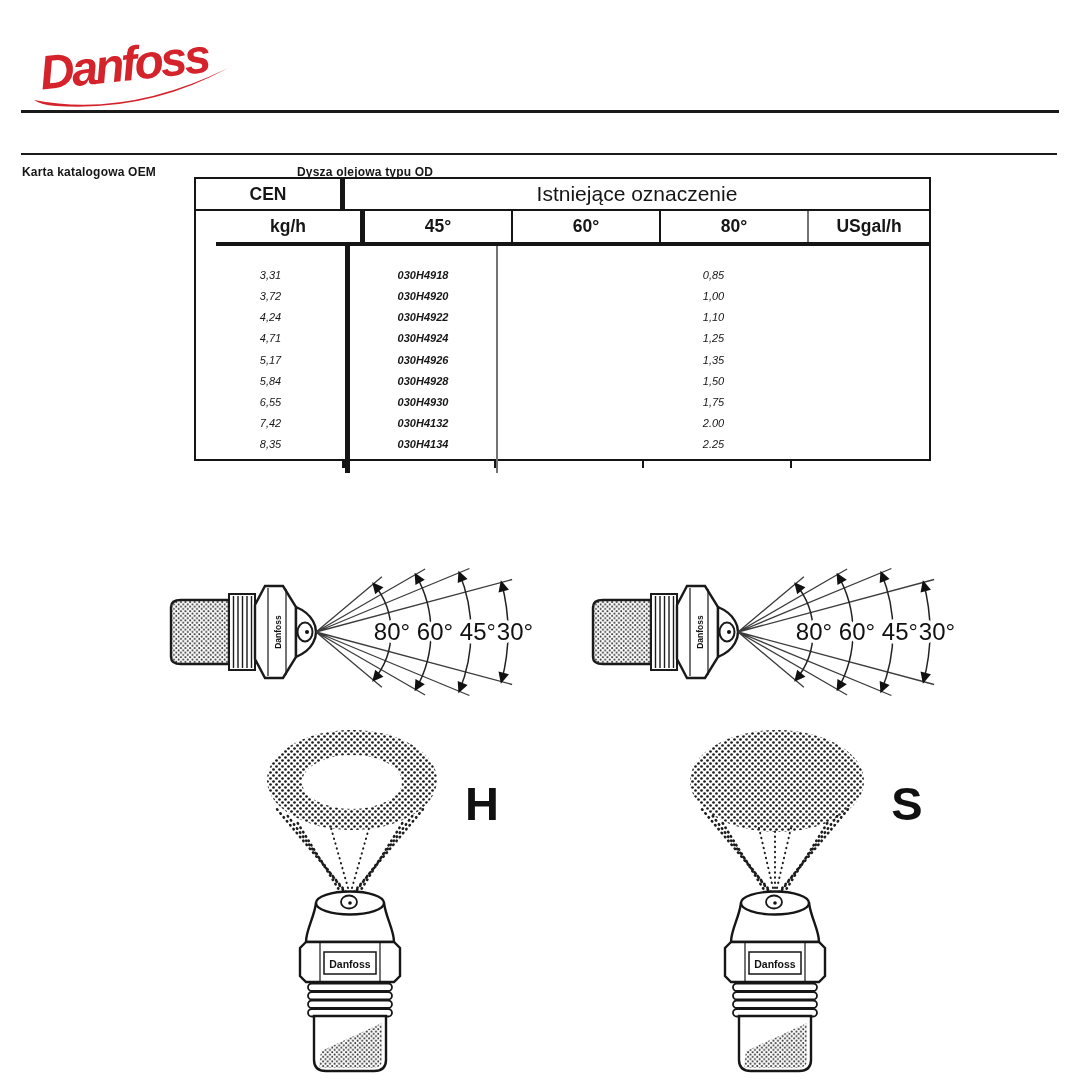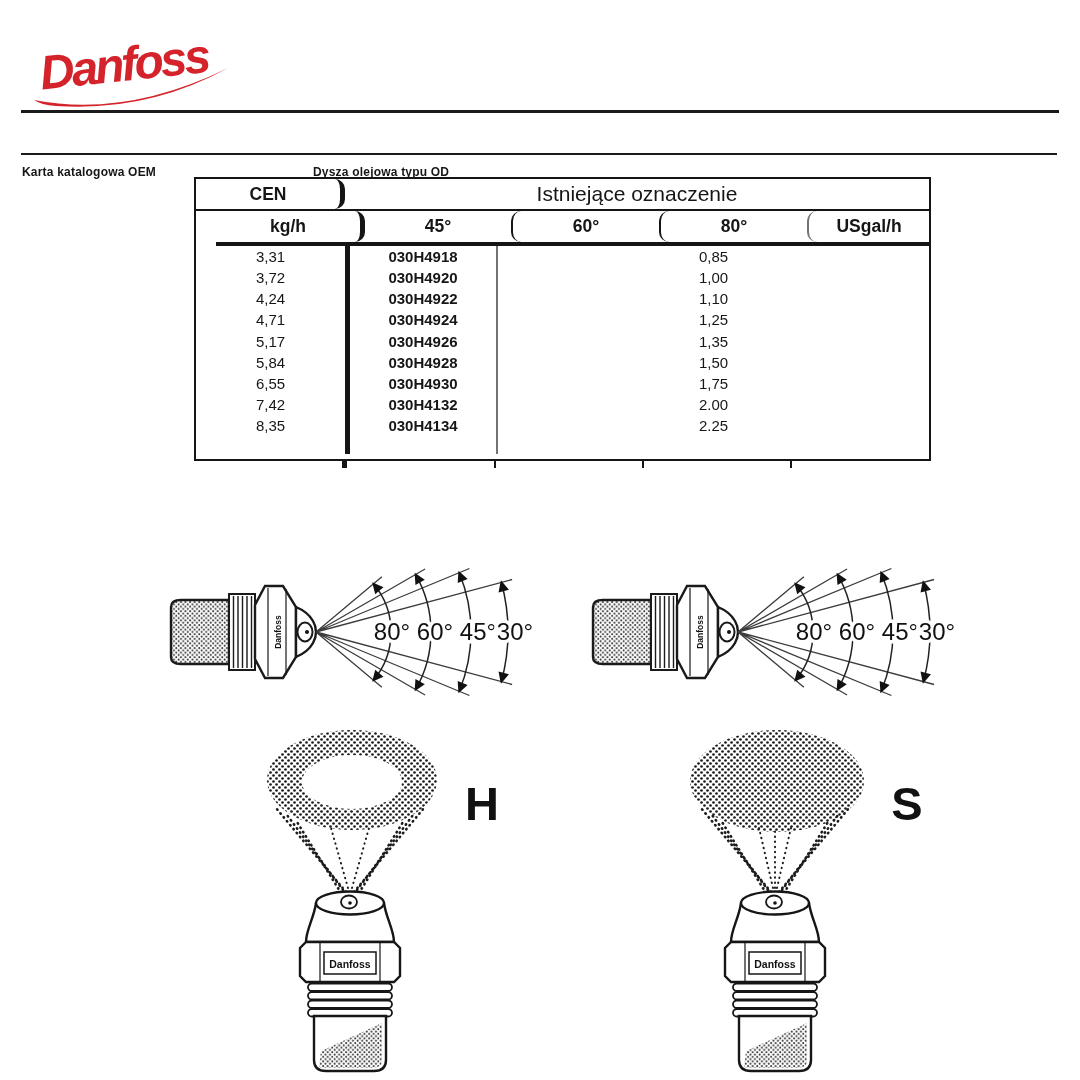--- a/index.html
+++ b/index.html
@@ -4,36 +4,36 @@
 <style>
   html,body{margin:0;padding:0;background:#ffffff;}
   #page{position:relative;width:1080px;height:1080px;background:#ffffff;overflow:hidden;
         font-family:"Liberation Sans",sans-serif;color:#161616;}
   .abs{position:absolute;}
   
   #rule-top{left:21px;top:110px;width:1038px;height:2.5px;background:#1a1a1a;}
   #rule-bot{left:21px;top:153px;width:1036px;height:2px;background:#1a1a1a;}
   .doc-title{top:121px;font-size:12px;font-weight:bold;letter-spacing:.2px;white-space:nowrap;margin-top:44px;}
   #doc-type{left:22px;}
-  #prod-title{left:313px;}
+  #prod-title{left:297px;}
   
   #spec-table{left:194px;top:177px;width:737px;height:284px;border:2.5px solid #151515;box-sizing:border-box;}
   .trow{display:flex;box-sizing:border-box;}
   #thead1{height:32px;border-bottom:2px solid #151515;}
   #thead2{height:35px;border-bottom:4px solid #151515;margin-left:20px;}
   #tbody{height:208px;}
-  .cell{display:flex;align-items:center;justify-content:center;box-sizing:border-box;border-radius:10px;}
+  .cell{display:flex;align-items:center;justify-content:center;box-sizing:border-box;}
   .c1{width:149px;border-right:5px solid #151515;}
   .c2{width:146px;}
   .c3,.c4{width:148px;border-left:2px solid #151515;}
   .c5{flex:1;border-left:2px solid #737373;}
   .cspan{flex:1;}
   .hbold{font-weight:bold;font-size:17.5px;}
   .hreg{font-weight:normal;font-size:21px;}
-  .bcol{display:block;text-align:center;font-size:15px;height:100%;}
+  .bcol{display:block;padding-top:19px;text-align:center;font-size:11px;height:100%;font-style:italic;}
   .bcol div{height:21.15px;line-height:21.15px;}
   .pn{font-weight:bold;}
   .tail{position:absolute;background:#151515;height:7px;top:281.5px;}
   
   svg text{font-family:"Liberation Sans",sans-serif;}
   .halo{paint-order:stroke;stroke:#ffffff;stroke-width:7px;fill:#111;}
 </style>
 </head>
 <body>
 

